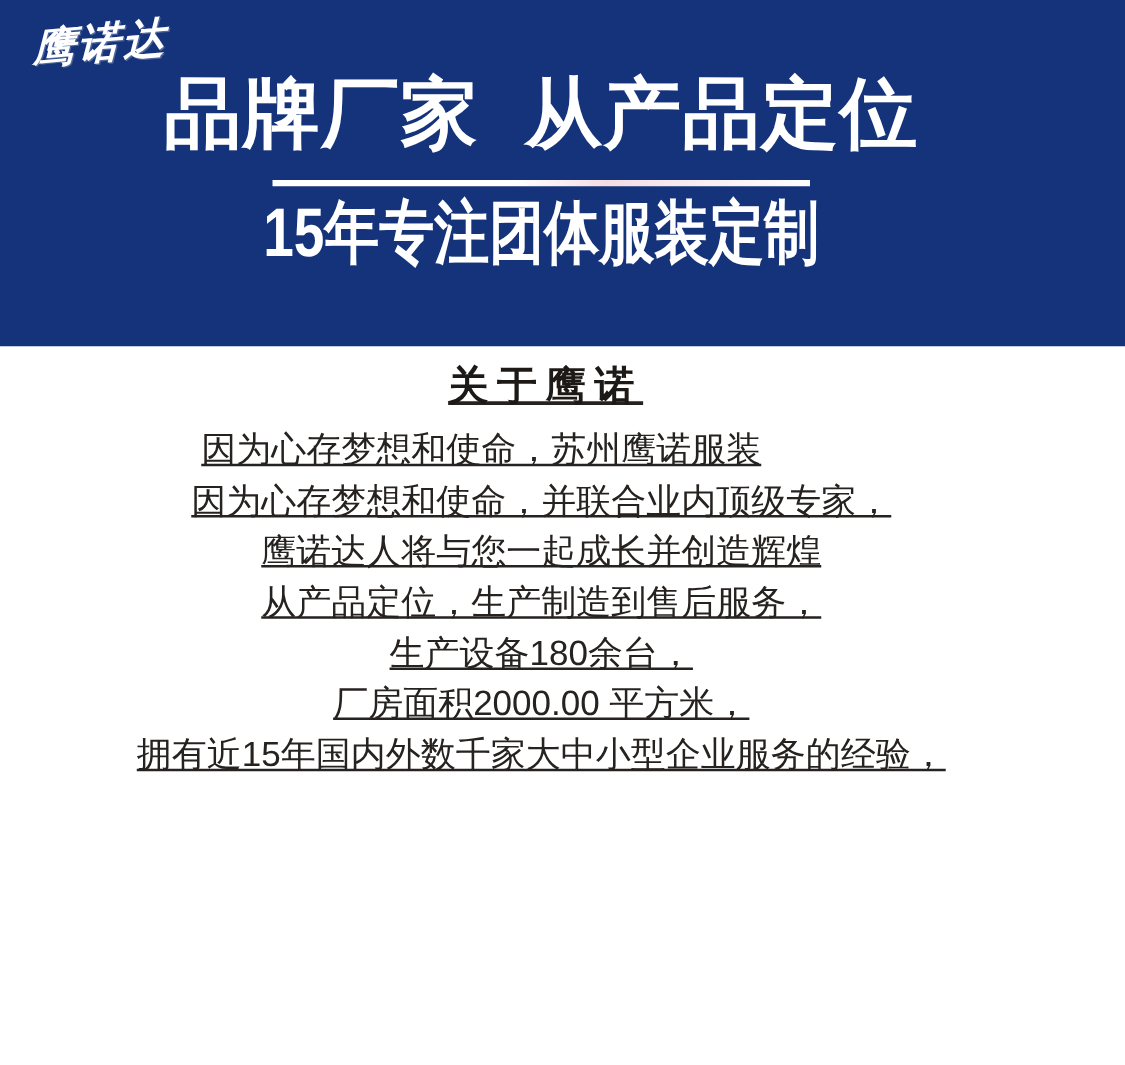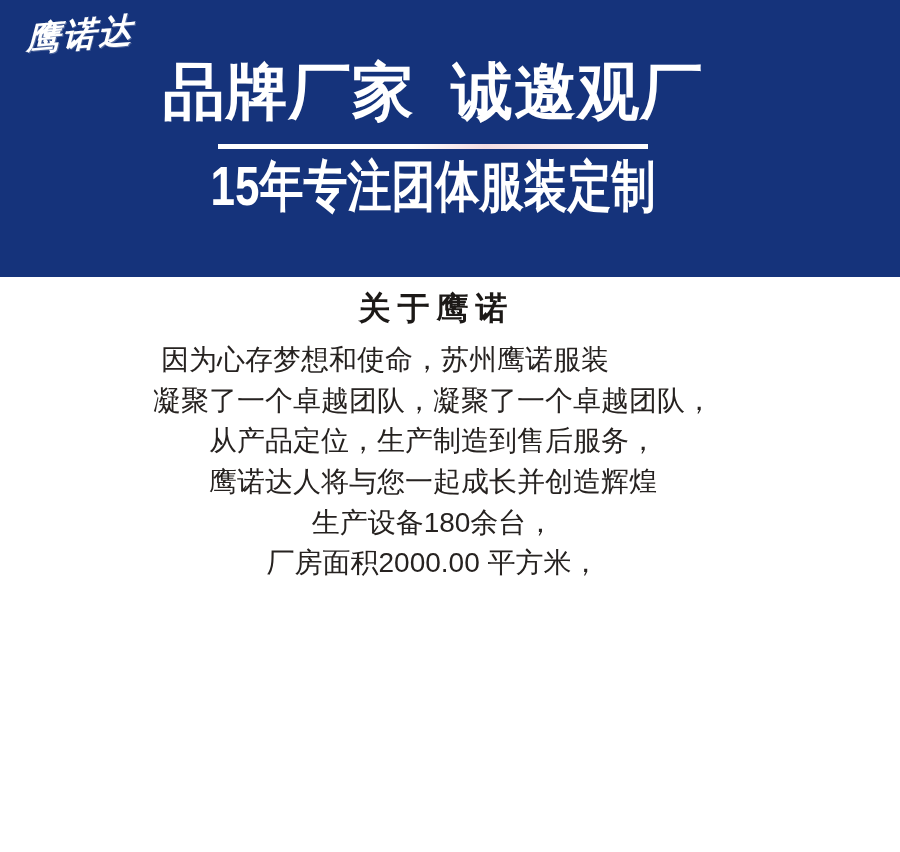--- a/index.html
+++ b/index.html
@@ -62,20 +62,21 @@
     transform-origin: center;
     white-space: pre;
   }
 
   
   .about {
     width: 866px;
     text-align: center;
     padding-top: 12px;
     color: #262220;
+    text-decoration: underline;
   }
   .about-title {
     font-size: 32px;
     font-weight: 700;
     letter-spacing: 7px;
     line-height: 38px;
     color: #1c1917;
     padding-left: 7px; 
   }
   .about-lines {
@@ -94,34 +95,35 @@
 </style>
 </head>
 <body>
 
 <div class="page">
 
   <div class="header">
     <div class="logo">鹰诺达</div>
 
     <div class="header-inner">
-      <div class="main-title">品牌厂家  诚邀观厂</div>
+      <div class="main-title">品牌厂家  从产品定位</div>
 
       <div class="divider"></div>
 
       <div class="sub-title">15年专注团体服装定制</div>
     </div>
   </div>
 
   <div class="about">
     <div class="about-title">关于鹰诺</div>
 
     <div class="about-lines">
       <div class="about-line offset">因为心存梦想和使命，苏州鹰诺服装</div>
-      <div class="about-line">凝聚了一个卓越团队，凝聚了一个卓越团队，</div>
+      <div class="about-line">因为心存梦想和使命，并联合业内顶级专家，</div>
+      <div class="about-line">鹰诺达人将与您一起成长并创造辉煌</div>
       <div class="about-line">从产品定位，生产制造到售后服务，</div>
-      <div class="about-line">鹰诺达人将与您一起成长并创造辉煌</div>
       <div class="about-line">生产设备180余台，</div>
       <div class="about-line">厂房面积2000.00 平方米，</div>
+      <div class="about-line">拥有近15年国内外数千家大中小型企业服务的经验，</div>
     </div>
   </div>
 
 </div>
 
 </body></html>

